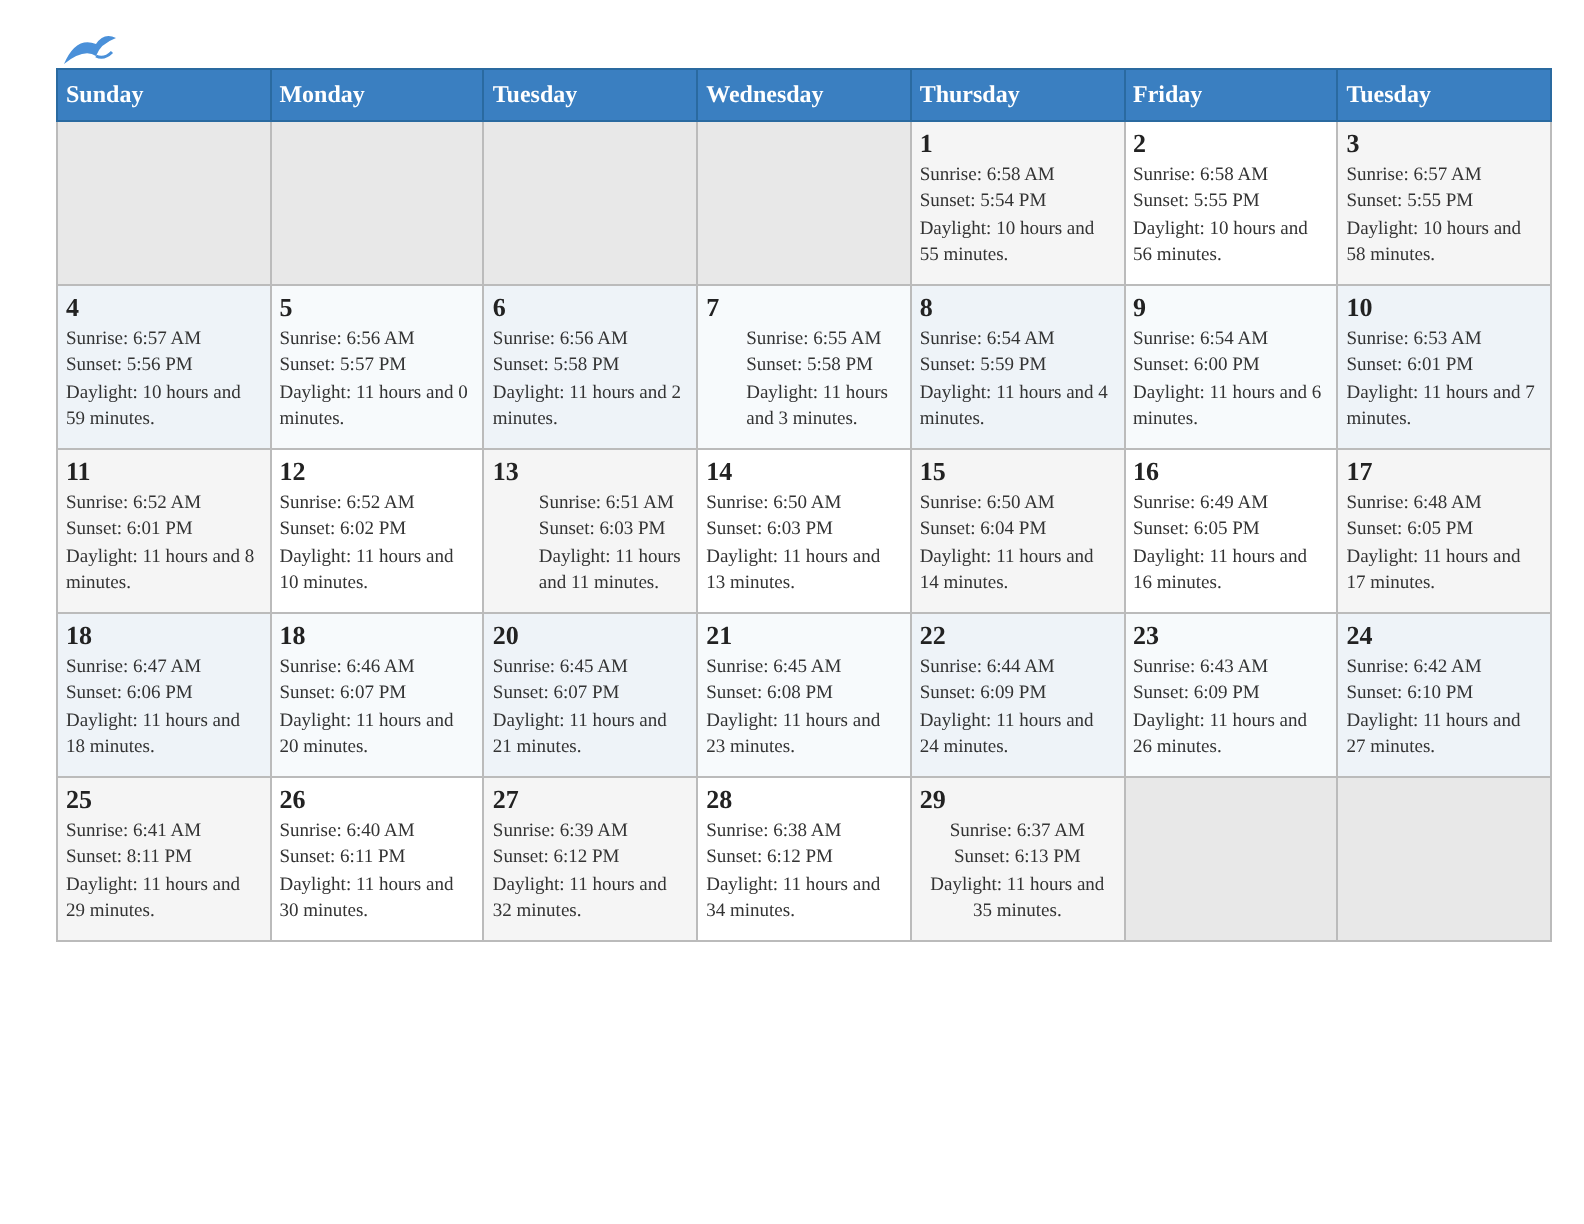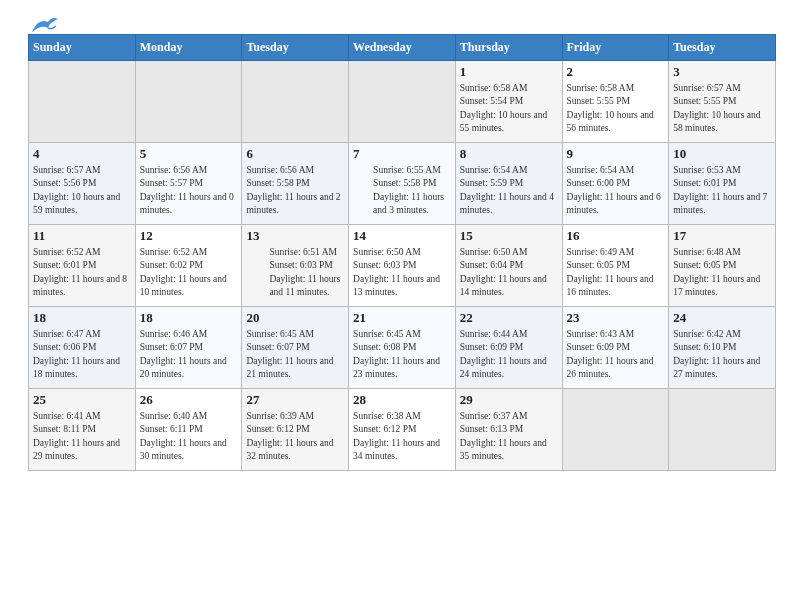--- a/index.html
+++ b/index.html
@@ -301,21 +301,21 @@
 Daylight: 11 hours and 32 minutes.</div>
           </td>
           <td>
             <span class="day-num">28</span>
             <div class="cell-content" style="white-space: pre-line;">Sunrise: 6:38 AM
 Sunset: 6:12 PM
 Daylight: 11 hours and 34 minutes.</div>
           </td>
           <td>
             <span class="day-num">29</span>
-            <div class="cell-content" style="white-space: pre-line;">Sunrise: 6:37 AM
+            <div class="cell-content" style="white-space: pre-line; text-align: center;">Sunrise: 6:37 AM
 Sunset: 6:13 PM
 Daylight: 11 hours and 35 minutes.</div>
           </td>
           <td class="empty"></td>
           <td class="empty"></td>
         </tr>
       </tbody>
   </table>
 </div>
 

